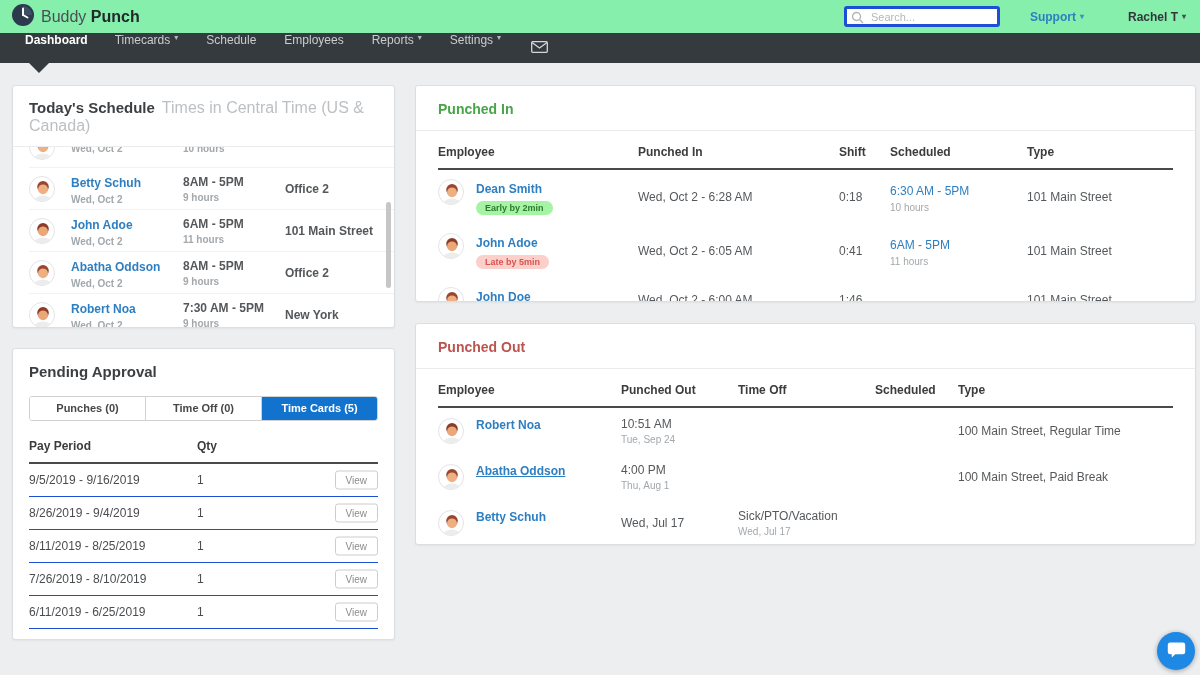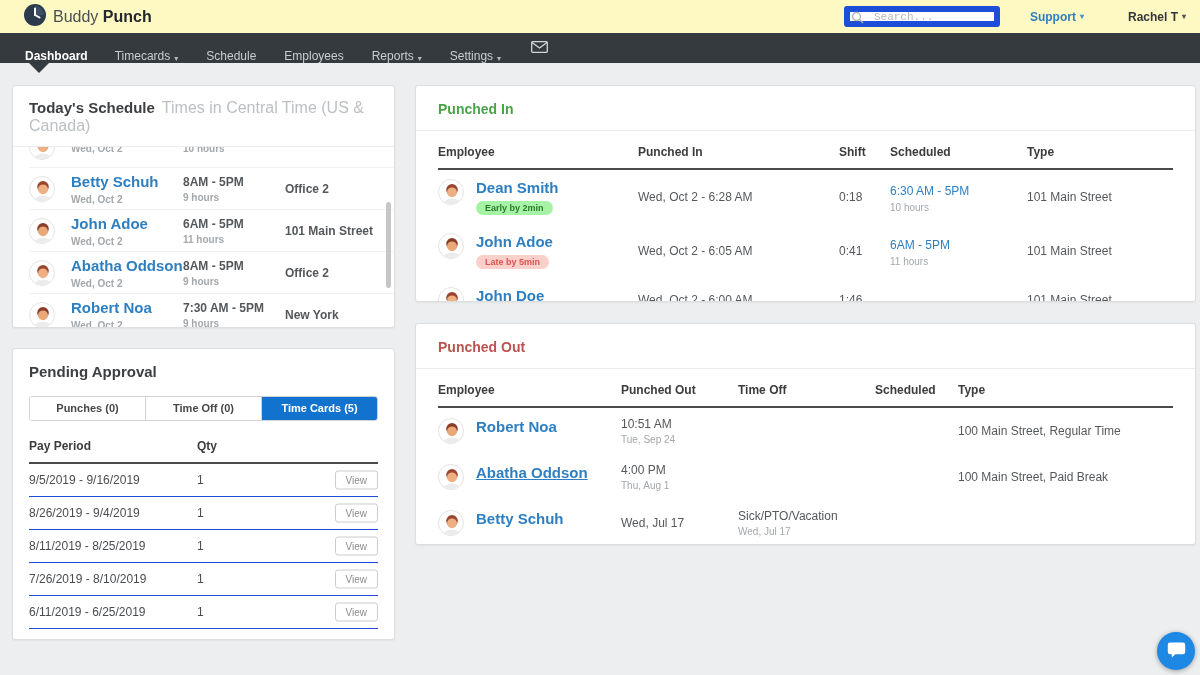--- a/index.html
+++ b/index.html
@@ -1,51 +1,51 @@
 <!DOCTYPE html>
 <html><head>
 <meta charset="utf-8">
 <style>
   * { margin:0; padding:0; box-sizing:border-box; }
   html,body { width:1200px; height:675px; overflow:hidden; }
   body { font-family:"Liberation Sans", sans-serif; background:#edeef0; position:relative; }
   a { text-decoration:none; }
 
   
-  .topbar { height:33px; background:#fef9c3; display:flex; align-items:center; padding:0 14px 0 24px; }
+  .topbar { height:33px; background:#86efac; display:flex; align-items:center; padding:0 14px 0 12px; }
   .brand { display:flex; align-items:center; gap:7px; }
   .brand-text { font-size:16px; color:#23282d; }
   .brand-text .light { font-weight:400; color:#4a4f54; }
   .brand-text .bold { font-weight:700; }
   .search-box { position:relative; margin-left:auto; margin-right:30px; }
-  .search-box input { width:156px; height:21px; border:6px solid #1d4ed8; border-radius:3px; font-size:11px; padding:0 6px 0 24px; color:#555; outline:none; font-family:Liberation Mono, monospace; }
+  .search-box input { width:156px; height:21px; border:3px solid #1d4ed8; border-radius:3px; font-size:11px; padding:0 6px 0 24px; color:#555; outline:none; font-family:Liberation Sans, sans-serif; }
   .search-box input::placeholder { color:#b7b7b7; }
   .search-ic { position:absolute; left:7px; top:4px; }
   .support { color:#2e7fc1; font-size:12px; font-weight:700; margin-right:44px; display:flex; align-items:center; cursor:pointer; }
   .user { color:#33373b; font-size:12px; font-weight:600; display:flex; align-items:center; cursor:pointer; }
   .caret { font-size:8px; margin-left:4px; opacity:.85; }
 
   
   .navbar { height:30px; background:#353a3e; display:flex; align-items:stretch; padding-left:12px; position:relative; }
-  .nav-item { display:flex; align-items:flex-end; padding:0 14px; font-size:12px; color:#c9cdd0; cursor:pointer; }
+  .nav-item { display:flex; align-items:flex-start; padding:0 14px; font-size:12px; color:#c9cdd0; cursor:pointer; }
   .nav-item.active { color:#fff; font-weight:700; padding:0 13px; }
   .nav-env { display:flex; align-items:center; padding:0 16px; cursor:pointer; }
   .nav-notch { position:absolute; top:30px; left:29px; width:0; height:0;
                border-left:10px solid transparent; border-right:10px solid transparent; border-top:10px solid #353a3e; }
 
   
   .content { display:flex; gap:20px; padding:22px 4px 0 12px; }
   .col-left { width:383px; flex:none; }
   .col-right { flex:1; min-width:0; }
   .card { background:#fff; border:1px solid #dcdee0; border-radius:3px; box-shadow:0 1px 2px rgba(0,0,0,.05); }
   .card-title { font-size:15px; font-weight:700; color:#3c3f42; display:inline; }
   .card-title.green { color:#47a447; font-size:14px; }
   .card-title.red { color:#bb544e; font-size:14px; }
   .card-sub { font-size:16px; color:#bcc0c3; margin-left:7px; }
-  .link { color:#2e7fc1; font-size:15px; cursor:pointer; }
+  .link { color:#2e7fc1; font-size:12px; cursor:pointer; }
   .sub { font-size:10px; color:#a3a8ac; margin-top:3px; }
   .sub:empty { display:none; }
 
   
   .ts-card { height:243px; display:flex; flex-direction:column; overflow:hidden; }
   .ts-head { padding:13px 16px 11px; border-bottom:1px solid #ececec; }
   .sched-list { flex:1; overflow:hidden; position:relative; padding-left:16px; }
   .sched-row { display:flex; align-items:center; height:42px; border-bottom:1px solid #f2f2f2; padding-right:16px;font-weight:bold; }
   .sched-row.partial { margin-top:-21px; }
   .avatar { width:26px; height:26px; border-radius:50%; overflow:hidden; border:1px solid #e4e4e4; background:#fff; flex:none; }

